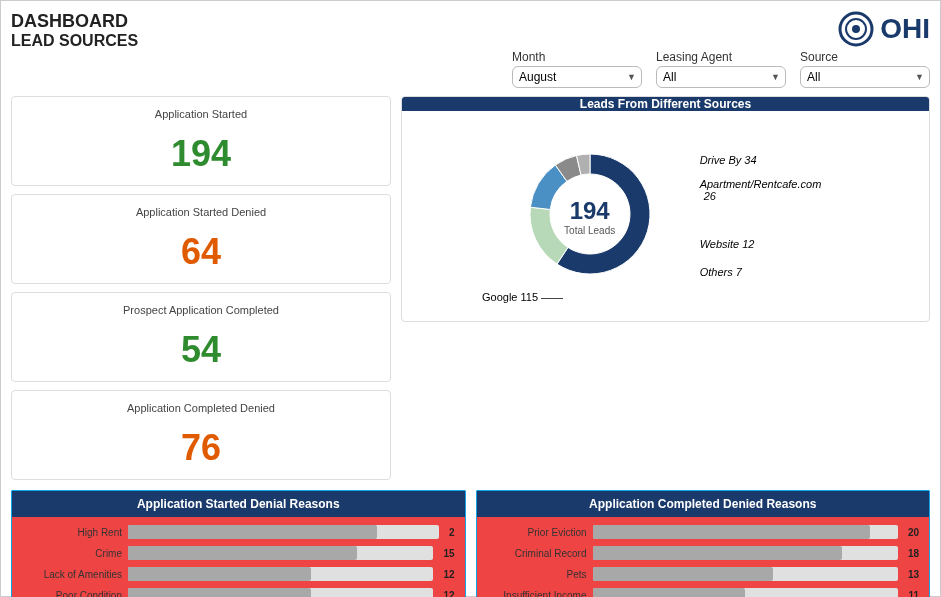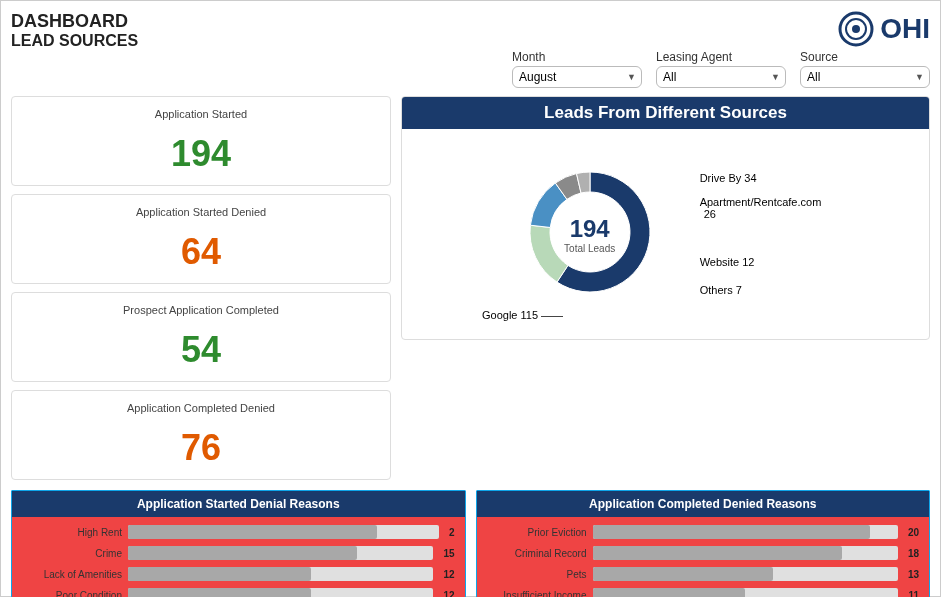--- a/index.html
+++ b/index.html
@@ -28,21 +28,21 @@
     .stat-label { font-size: 11px; color: #444; text-align: center; line-height: 1.3; }
     .stat-value { font-size: 36px; font-weight: bold; text-align: center; }
     .stat-value.green { color: #2e8b2e; }
     .stat-value.orange { color: #e05a00; }
     
     
     .right-panel { flex: 1; display: flex; flex-direction: column; gap: 0; }
     
     
     .leads-section { background: #fff; border: 1px solid #ddd; border-radius: 4px; overflow: hidden; }
-    .leads-header { background: #1a3a6b; color: #fff; text-align: center; padding: 6px; font-size: 17px; font-weight: bold; }
+    .leads-header { background: #1a3a6b; color: #fff; text-align: center; font-size: 12px; font-weight: bold; }
     .leads-body { display: flex; align-items: center; justify-content: center; padding: 10px; position: relative; height: 210px; }
     .donut-center { position: absolute; top: 50%; left: 50%; transform: translate(-50%, -50%); text-align: center; }
     .donut-center-num { font-size: 24px; font-weight: bold; color: #1a3a6b; }
     .donut-center-label { font-size: 10px; color: #555; }
     
     
     .bottom-section { display: flex; gap: 10px; margin-top: 10px; }
     
     .denial-section { flex: 1; border: 1px solid #0ea5e9; border-radius: 1px; overflow: hidden; }
     .denial-header { background: #1a3a6b; color: #fff; text-align: center; padding: 6px; font-size: 12px; font-weight: bold; }
@@ -140,21 +140,21 @@
                 <path d="M 20.385077838141335 73.21317042828295 A 60 60 0 0 1 45.36467665765882 31.00618021656736 L 56.90978443843921 47.33745347771157 A 40 40 0 0 0 40.256718558760895 75.47544695218863 Z" fill="#4a90c4" stroke="#fff" stroke-width="1"></path>
                 <path d="M 45.36467665765882 31.00618021656736 A 60 60 0 0 1 66.51345611187622 21.535368521184438 L 71.00897074125082 41.02357901412296 A 40 40 0 0 0 56.90978443843921 47.33745347771157 Z" fill="#8a8a8a" stroke="#fff" stroke-width="1"></path>
                 <path d="M 66.51345611187622 21.535368521184438 A 60 60 0 0 1 79.99999999999999 20 L 79.99999999999999 40 A 40 40 0 0 0 71.00897074125082 41.02357901412296 Z" fill="#b0b0b0" stroke="#fff" stroke-width="1"></path>
               </svg>
             <div class="donut-center">
               <div class="donut-center-num">194</div>
               <div class="donut-center-label">Total Leads</div>
             </div>
           </div>
 
-          <div style="display:flex; flex-direction:column; gap:6px; margin-left:30px; font-size:11px;">
+          <div style="display:flex; flex-direction:column; gap:6px; margin-left:30px; font-size:11px;font-style:italic;">
             <div style="margin-bottom:6px;">
               <span>Drive By 34</span>
             </div>
             <div style="margin-bottom:30px;">
               <span>Apartment/Rentcafe.com</span><br>
               <span style="margin-left:4px;">26</span>
             </div>
             <div style="margin-bottom:10px;">
               <span>Website 12</span>
             </div>

